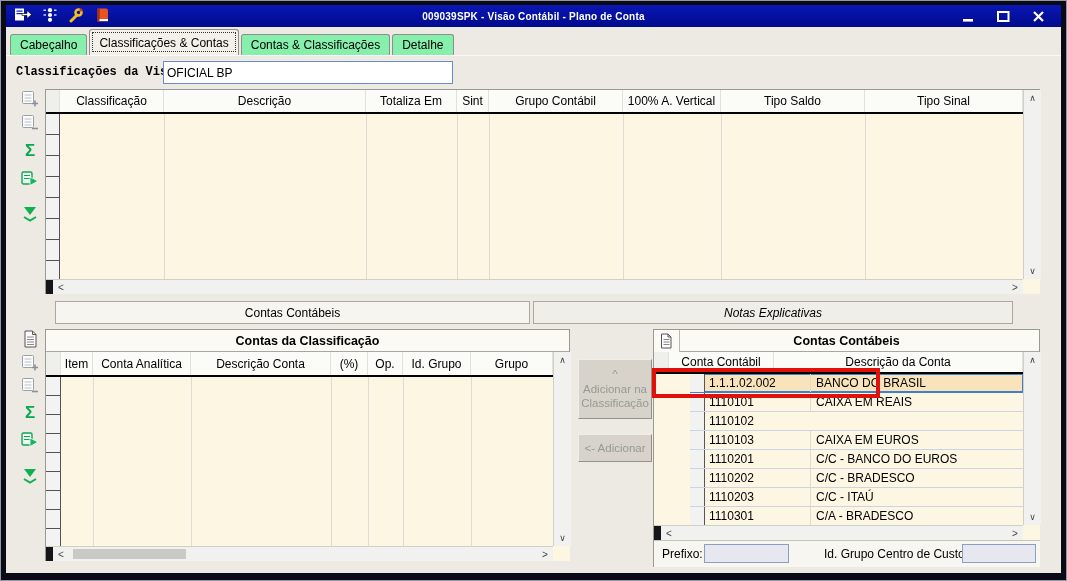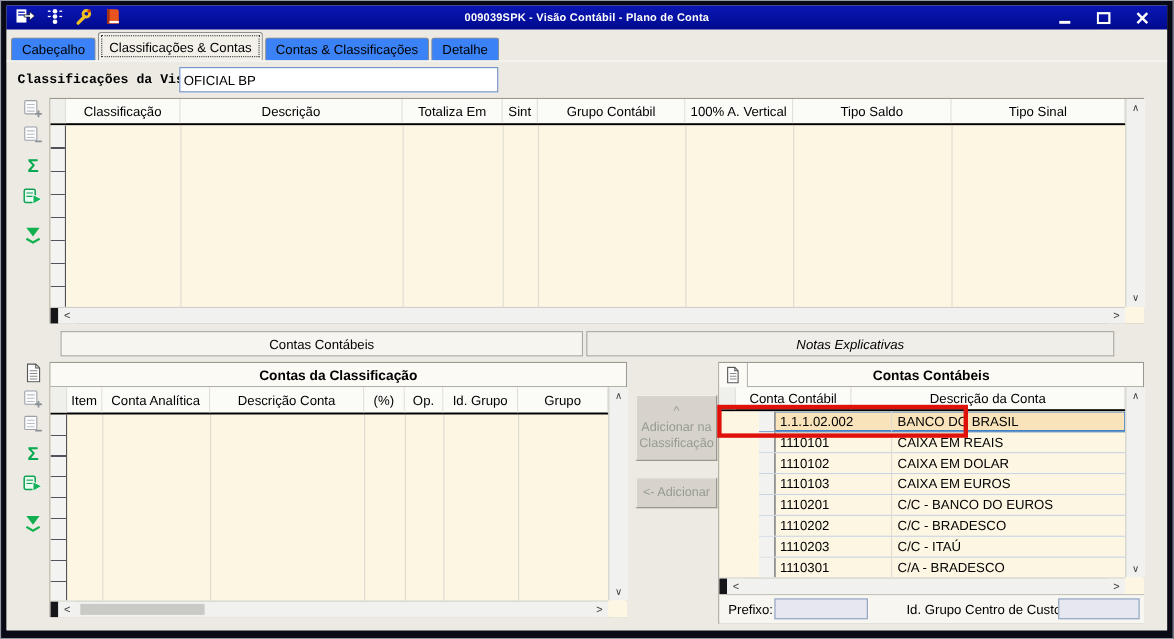--- a/index.html
+++ b/index.html
@@ -10,21 +10,21 @@
 
   
   .titlebar { height:22px; background:linear-gradient(#0a17b5,#000a8c); display:flex; align-items:center; color:#fff; flex:0 0 22px; }
   .tb-icons { display:flex; gap:10px; padding-left:8px; align-items:center; width:140px; }
   .tb-title { flex:1; text-align:center; font-weight:bold; font-size:10px; letter-spacing:.2px; }
   .tb-controls { display:flex; gap:22px; padding-right:16px; align-items:center; width:140px; justify-content:flex-end; }
   .ctl { width:13px; height:11px; position:relative; cursor:default; }
 
   
   .tabs { height:28px; flex:0 0 28px; display:flex; align-items:flex-end; padding-left:4px; background:#eceae2; }
-  .tab { height:21px; padding:0 9px; border:1px solid #8e8e8e; border-bottom:none; border-radius:3px 3px 0 0; background:#3b82f6; display:flex; align-items:center; margin-right:2px; white-space:nowrap; }
+  .tab { height:21px; padding:0 9px; border:1px solid #8e8e8e; border-bottom:none; border-radius:3px 3px 0 0; background:#86efac; display:flex; align-items:center; margin-right:2px; white-space:nowrap; }
   .tab.selected { height:26px; background:#f2f0e9; outline:1px dotted #333; outline-offset:-4px; }
 
   .page { flex:1; position:relative; background:#eceae2; border-top:1px solid #faf9f5; }
 
   .lbl-bold { font-weight:bold; }
   .txt { border:1px solid #6b8cc7; background:#fff; font-family:"Liberation Sans",sans-serif; font-size:12px; padding:0 3px; }
 
   
   .tool { position:absolute; width:20px; height:20px; display:flex; align-items:center; justify-content:center; }
   .sigma { color:#07a84f; font-weight:bold; font-size:17px; line-height:1; }
@@ -335,21 +335,20 @@
           <div class="desc">BANCO DO BRASIL</div>
         </div>
         <div class="drow">
           <div class="rh"></div>
           <div class="code">1110101</div>
           <div class="desc">CAIXA EM REAIS</div>
         </div>
         <div class="drow">
           <div class="rh"></div>
           <div class="code">1110102</div>
-          <div class="desc">CAIXA EM DOLAR</div>
         </div>
         <div class="drow">
           <div class="rh"></div>
           <div class="code">1110103</div>
           <div class="desc">CAIXA EM EUROS</div>
         </div>
         <div class="drow">
           <div class="rh"></div>
           <div class="code">1110201</div>
           <div class="desc">C/C - BANCO DO EUROS</div>

